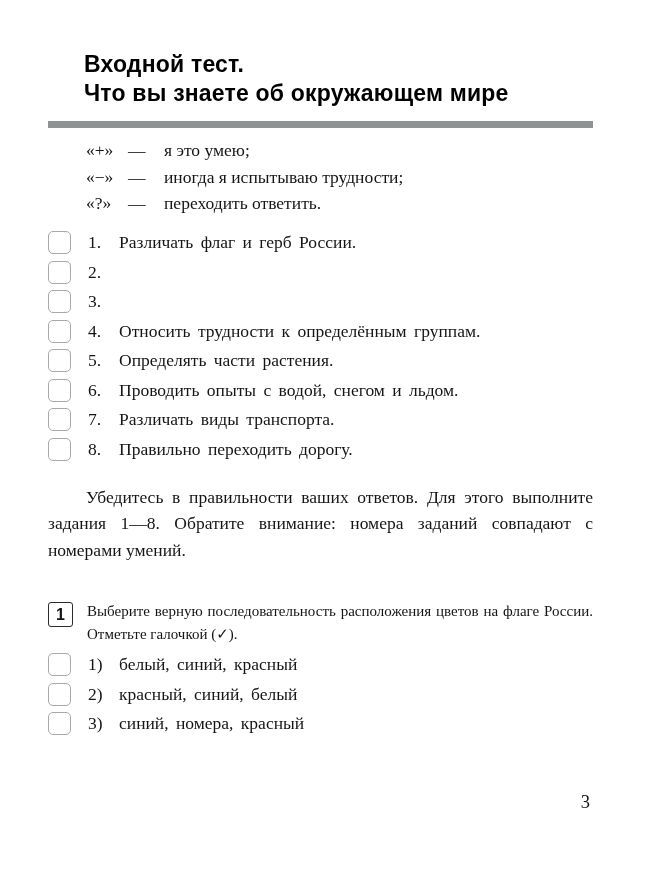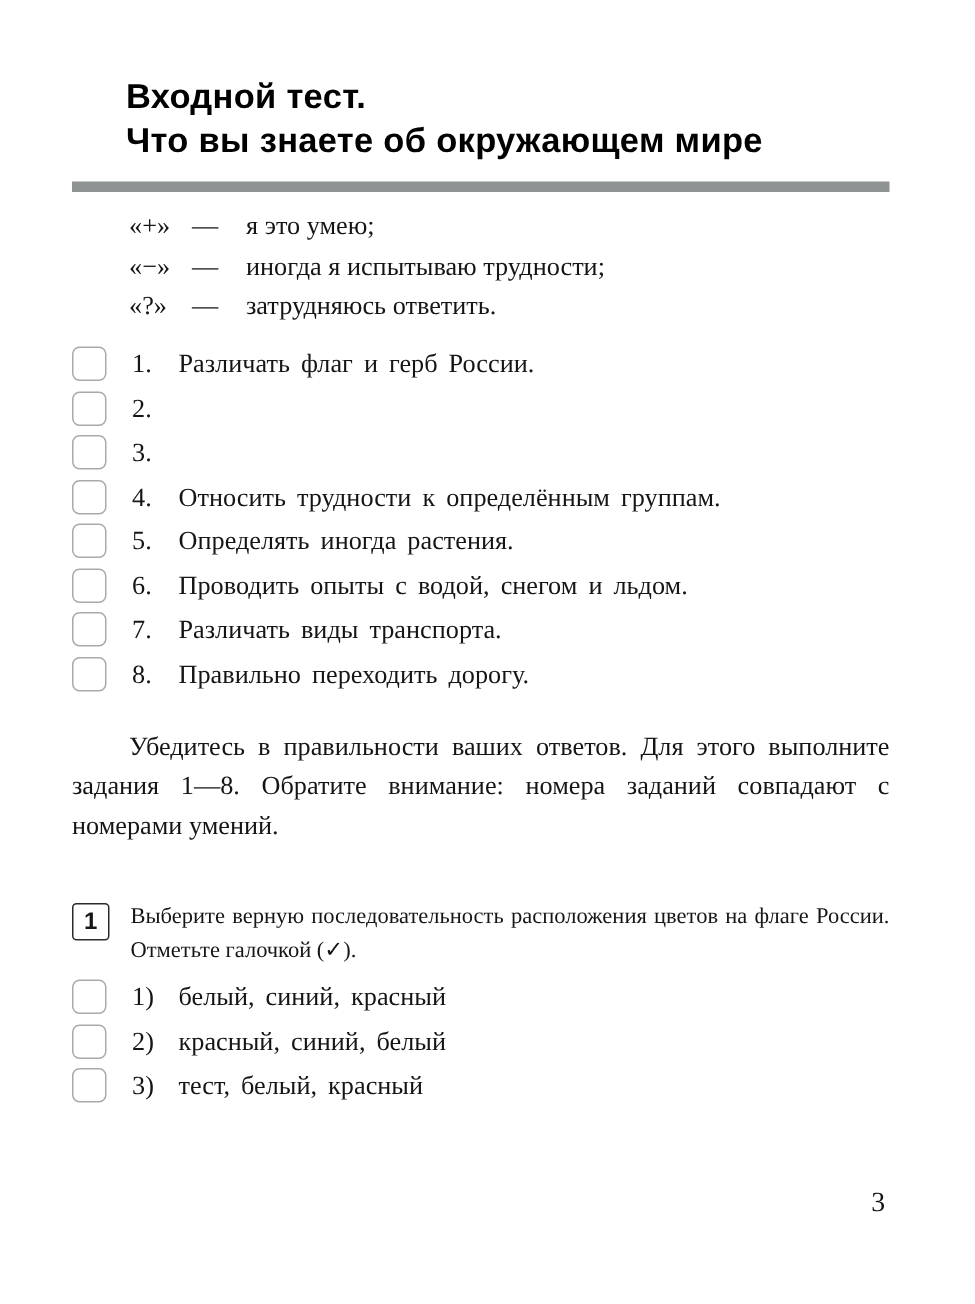--- a/index.html
+++ b/index.html
@@ -126,21 +126,21 @@
         <span class="legend-text">я это умею;</span>
       </div>
       <div class="legend-row">
         <span class="legend-sym">«−»</span>
         <span class="legend-dash">—</span>
         <span class="legend-text">иногда я испытываю трудности;</span>
       </div>
       <div class="legend-row">
         <span class="legend-sym">«?»</span>
         <span class="legend-dash">—</span>
-        <span class="legend-text">затрудняюсь ответить.</span>
+        <span class="legend-text">переходить ответить.</span>
       </div>
     </div>
 
     <div class="skills">
       <div class="skill-row">
         <span class="checkbox"></span>
         <span class="skill-num">1.</span>
         <span class="skill-text">Различать флаг и герб России.</span>
       </div>
       <div class="skill-row">
@@ -152,21 +152,21 @@
         <span class="skill-num">3.</span>
       </div>
       <div class="skill-row">
         <span class="checkbox"></span>
         <span class="skill-num">4.</span>
         <span class="skill-text">Относить трудности к определённым группам.</span>
       </div>
       <div class="skill-row">
         <span class="checkbox"></span>
         <span class="skill-num">5.</span>
-        <span class="skill-text">Определять иногда растения.</span>
+        <span class="skill-text">Определять части растения.</span>
       </div>
       <div class="skill-row">
         <span class="checkbox"></span>
         <span class="skill-num">6.</span>
         <span class="skill-text">Проводить опыты с водой, снегом и льдом.</span>
       </div>
       <div class="skill-row">
         <span class="checkbox"></span>
         <span class="skill-num">7.</span>
         <span class="skill-text">Различать виды транспорта.</span>
@@ -194,21 +194,21 @@
           <span class="option-text">белый, синий, красный</span>
         </div>
         <div class="option-row">
           <span class="checkbox"></span>
           <span class="option-num">2)</span>
           <span class="option-text">красный, синий, белый</span>
         </div>
         <div class="option-row">
           <span class="checkbox"></span>
           <span class="option-num">3)</span>
-          <span class="option-text">тест, белый, красный</span>
+          <span class="option-text">синий, номера, красный</span>
         </div>
       </div>
     </div>
 
   </div>
 
   <div class="page-number">3</div>
 </div>
 
 </body></html>

